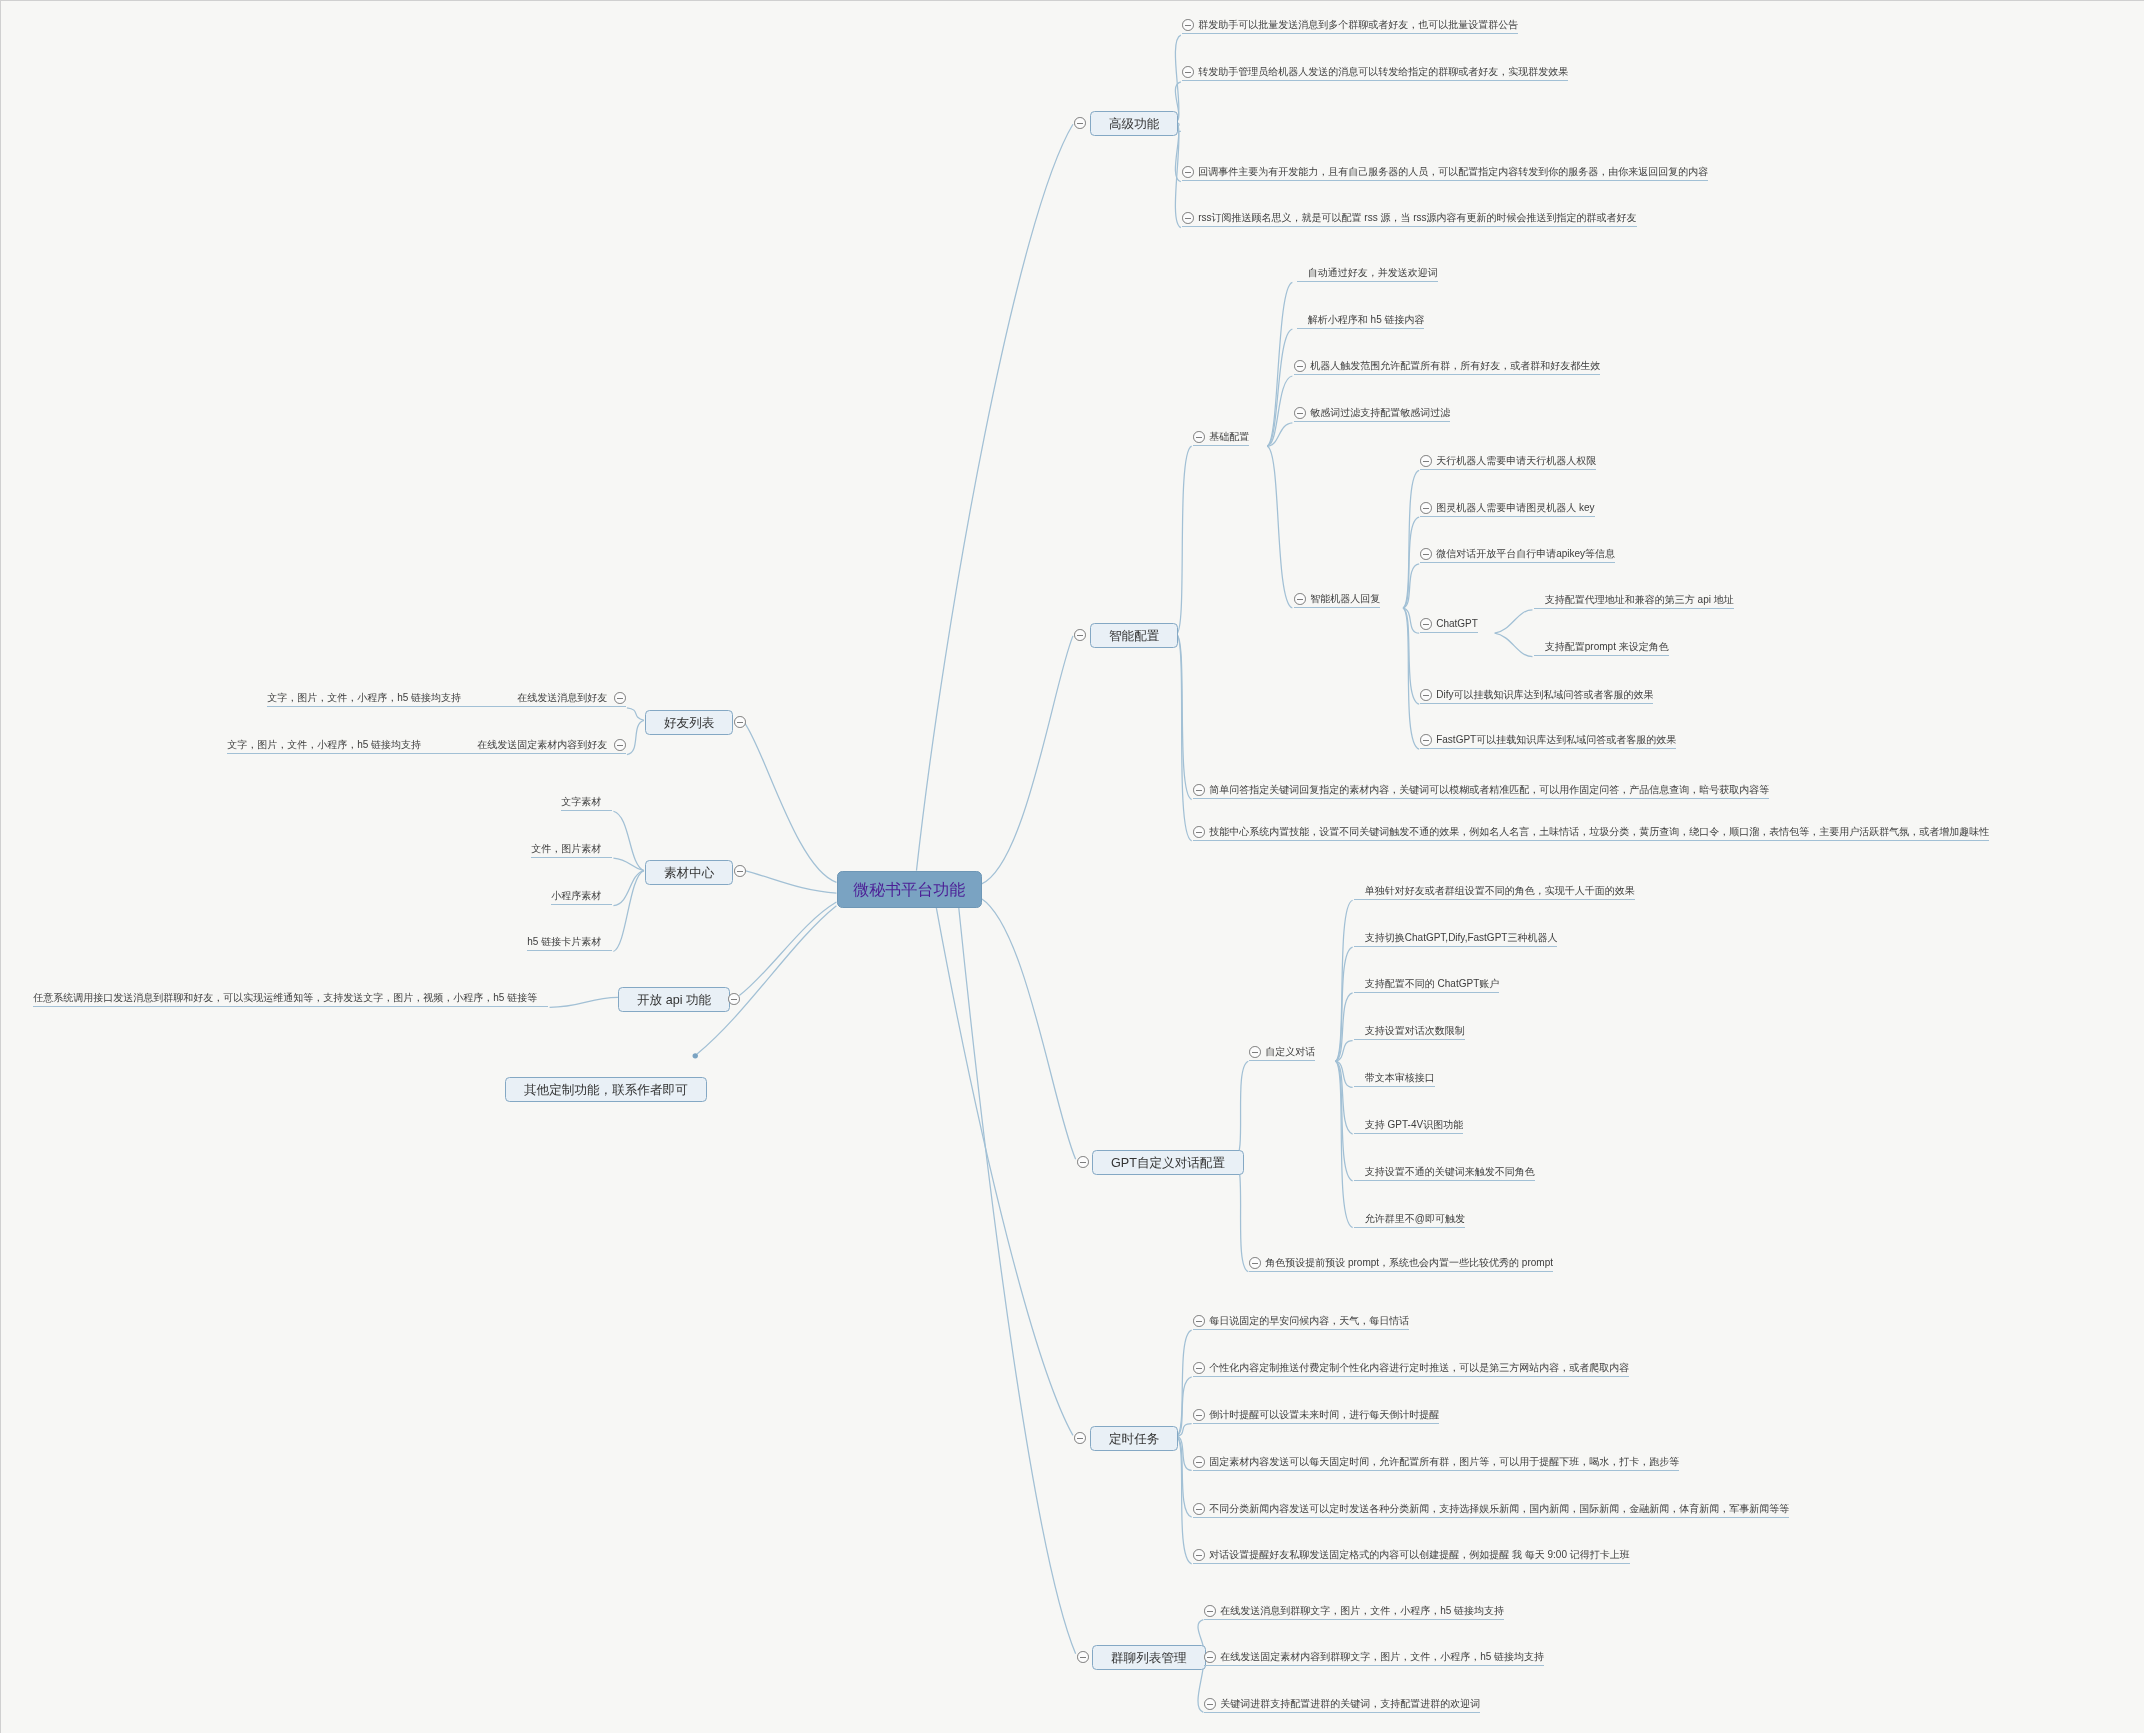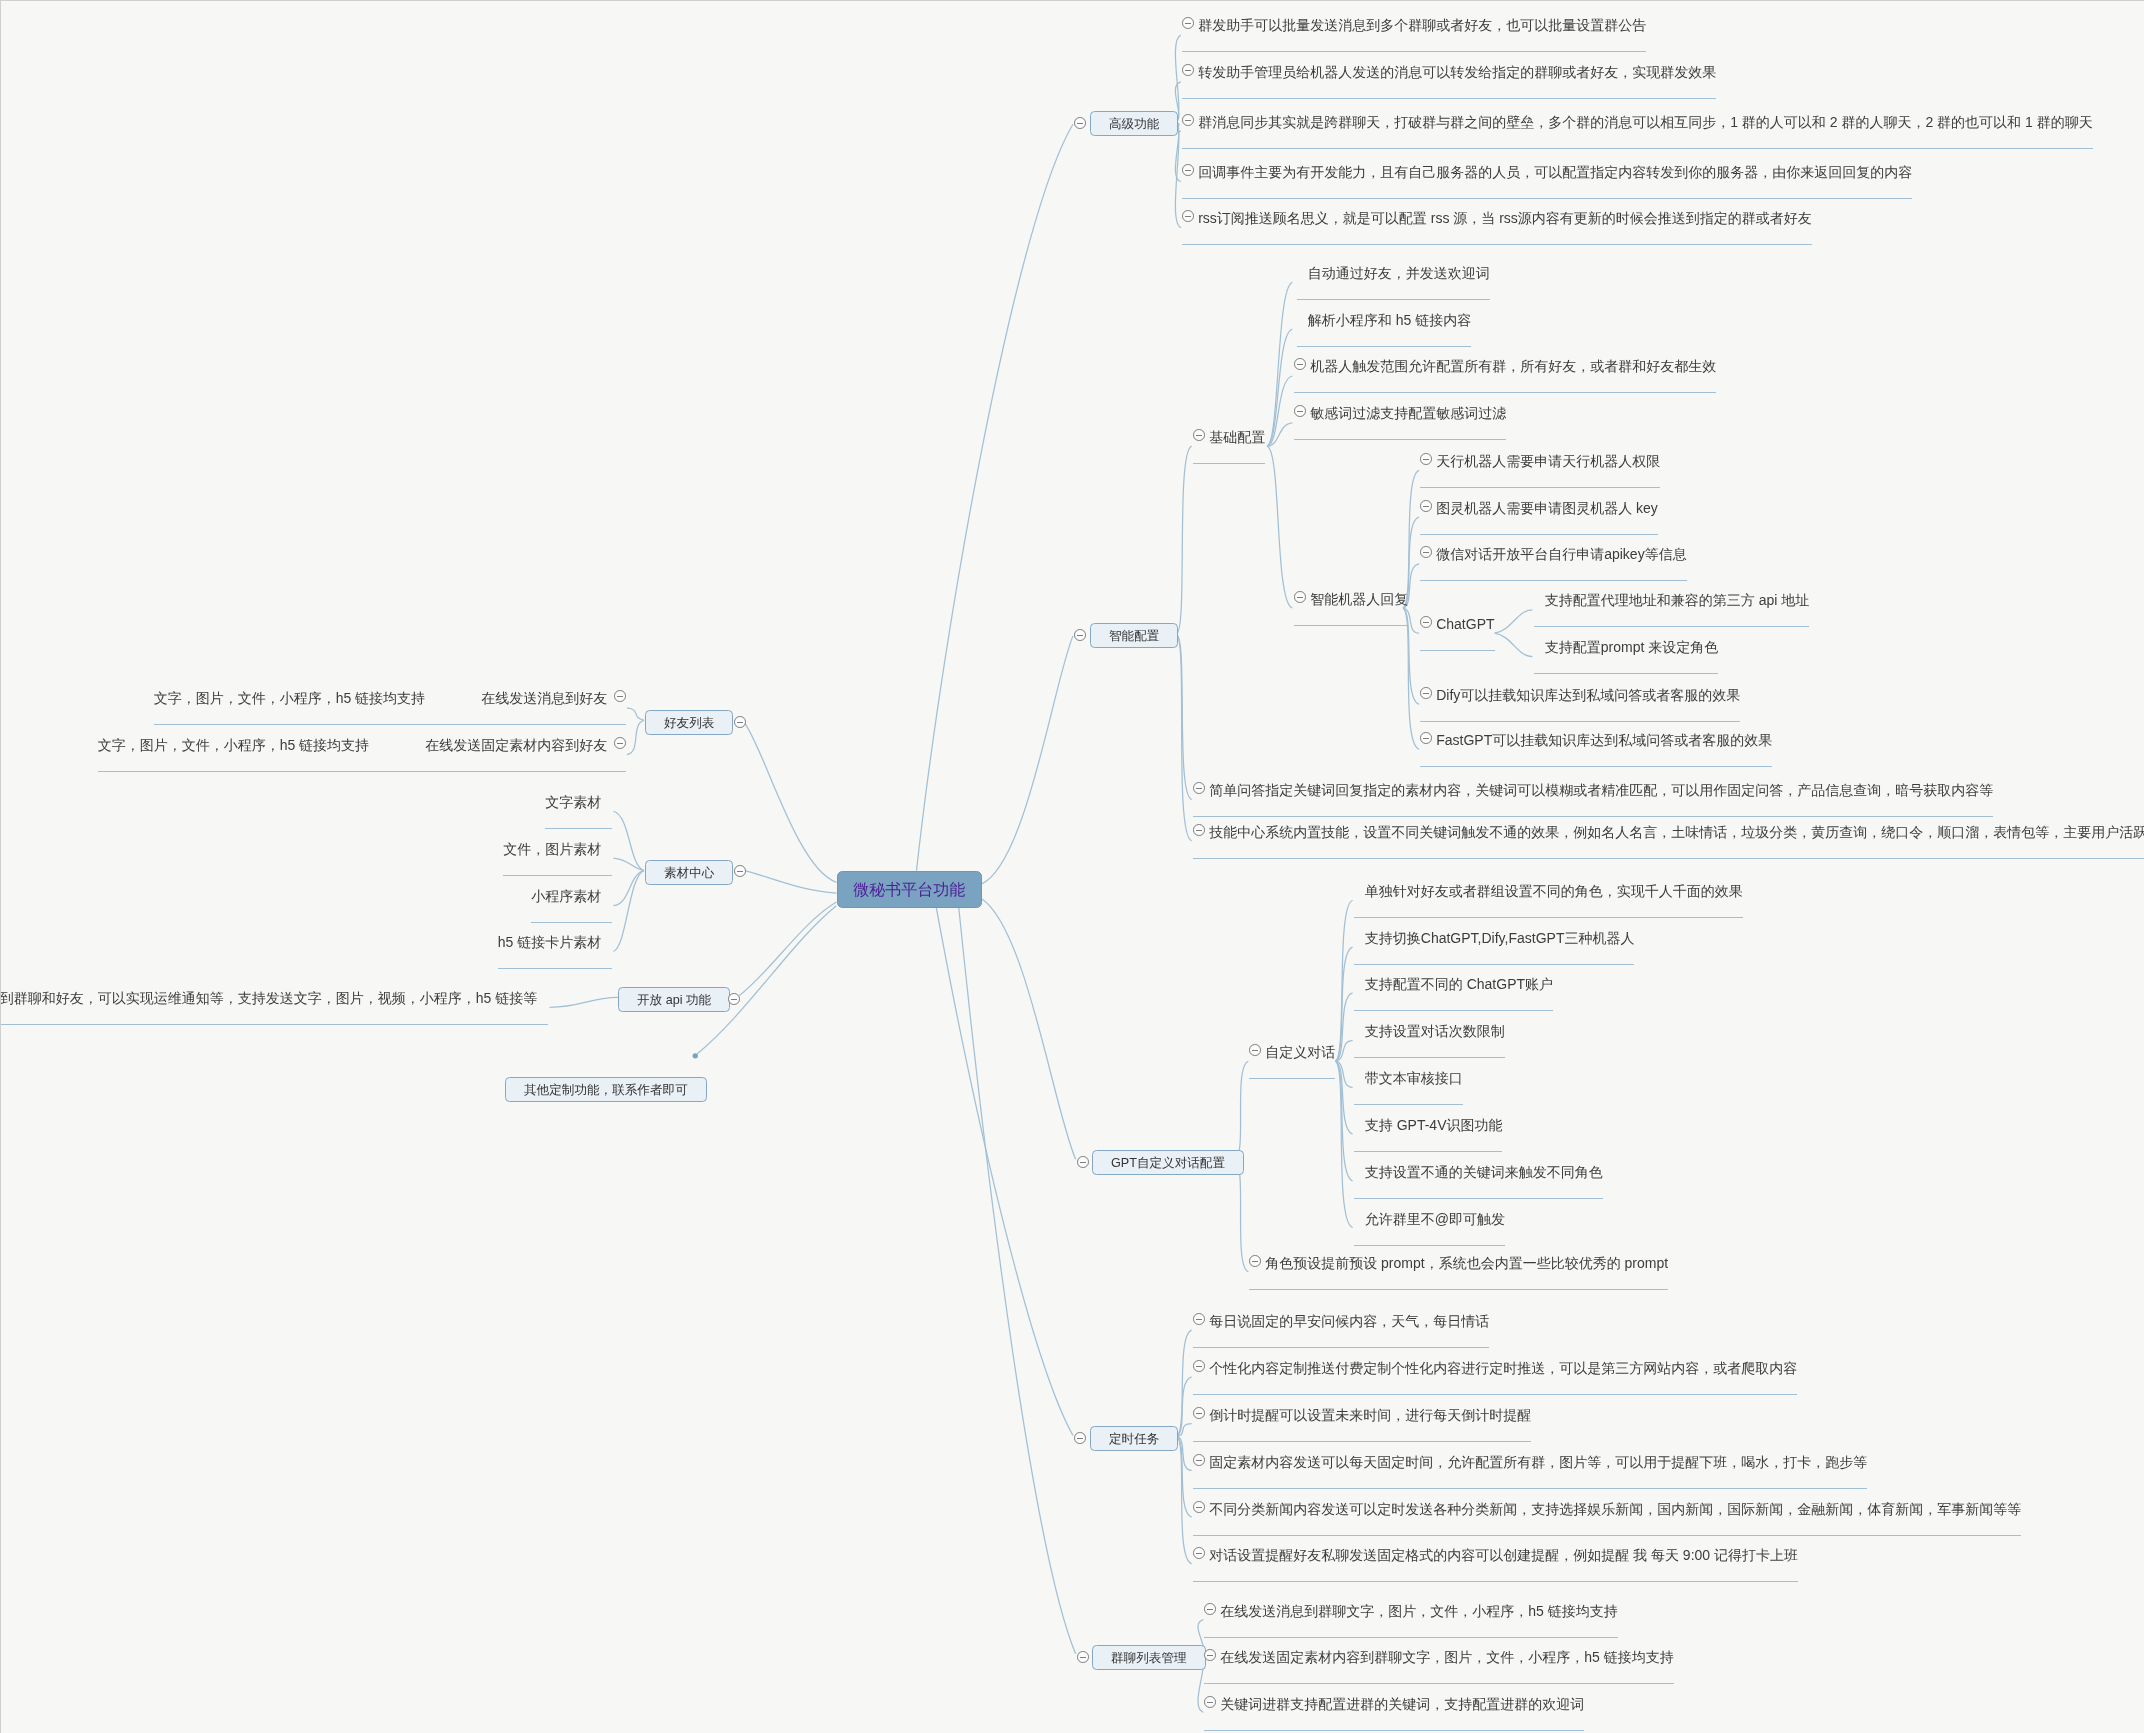--- a/index.html
+++ b/index.html
@@ -13,23 +13,23 @@
   .node-box{
     position:absolute;box-sizing:border-box;white-space:nowrap;
     background:#e9f0f6;border:0.9px solid #84a8c4;border-radius:4.5px;
     padding:3.6px 18px;font-size:12.6px;line-height:16px;color:#333;
   }
   .root-box{
     position:absolute;white-space:nowrap;background:#7aa3c2;border:0.9px solid #6e97b6;
     border-radius:5.4px;padding:8px 15.3px;font-size:16px;line-height:19px;color:#4c1d95;
   }
   .row{
-    position:absolute;display:flex;white-space:nowrap;
-    height:16px;font-size:14px;line-height:16px;
-    border-bottom:1.3px solid #a2c0d5;padding-bottom:18px;
+    position:absolute;display:flex;align-items:center;white-space:nowrap;
+    height:16px;font-size:10px;line-height:16px;
+    border-bottom:1.3px solid #a2c0d5;padding-bottom:0;
   }
   .row .lbl{margin:0 0 0 4.5px;}
   .row .desc{}
   .row.plain{padding-left:10.8px;}
   .row.leftside{justify-content:flex-end;}
   .row.leftside .lbl{margin:0 7.2px 0 56px;}
   .row.leftside .desc-l{margin:0;}
   .row.leftside.plain{padding-right:10.8px;padding-left:0;}
   .minus{
     position:relative;display:inline-block;width:11.7px;height:11.7px;flex:0 0 11.7px;
@@ -169,25 +169,20 @@
   <div class="row" style="left:1181px;top:16px;">
     <span class="minus"></span>
     <span class="lbl">群发助手</span>
     <span class="desc">可以批量发送消息到多个群聊或者好友，也可以批量设置群公告</span>
   </div>
   <div class="row" style="left:1181px;top:63px;">
     <span class="minus"></span>
     <span class="lbl">转发助手</span>
     <span class="desc">管理员给机器人发送的消息可以转发给指定的群聊或者好友，实现群发效果</span>
   </div>
-  <div class="row" style="left:1181px;top:113px;">
-    <span class="minus"></span>
-    <span class="lbl">群消息同步</span>
-    <span class="desc">其实就是跨群聊天，打破群与群之间的壁垒，多个群的消息可以相互同步，1 群的人可以和 2 群的人聊天，2 群的也可以和 1 群的聊天</span>
-  </div>
   <div class="row" style="left:1181px;top:163px;">
     <span class="minus"></span>
     <span class="lbl">回调事件</span>
     <span class="desc">主要为有开发能力，且有自己服务器的人员，可以配置指定内容转发到你的服务器，由你来返回回复的内容</span>
   </div>
   <div class="row" style="left:1181px;top:209px;">
     <span class="minus"></span>
     <span class="lbl">rss订阅推送</span>
     <span class="desc">顾名思义，就是可以配置 rss 源，当 rss源内容有更新的时候会推送到指定的群或者好友</span>
   </div>

